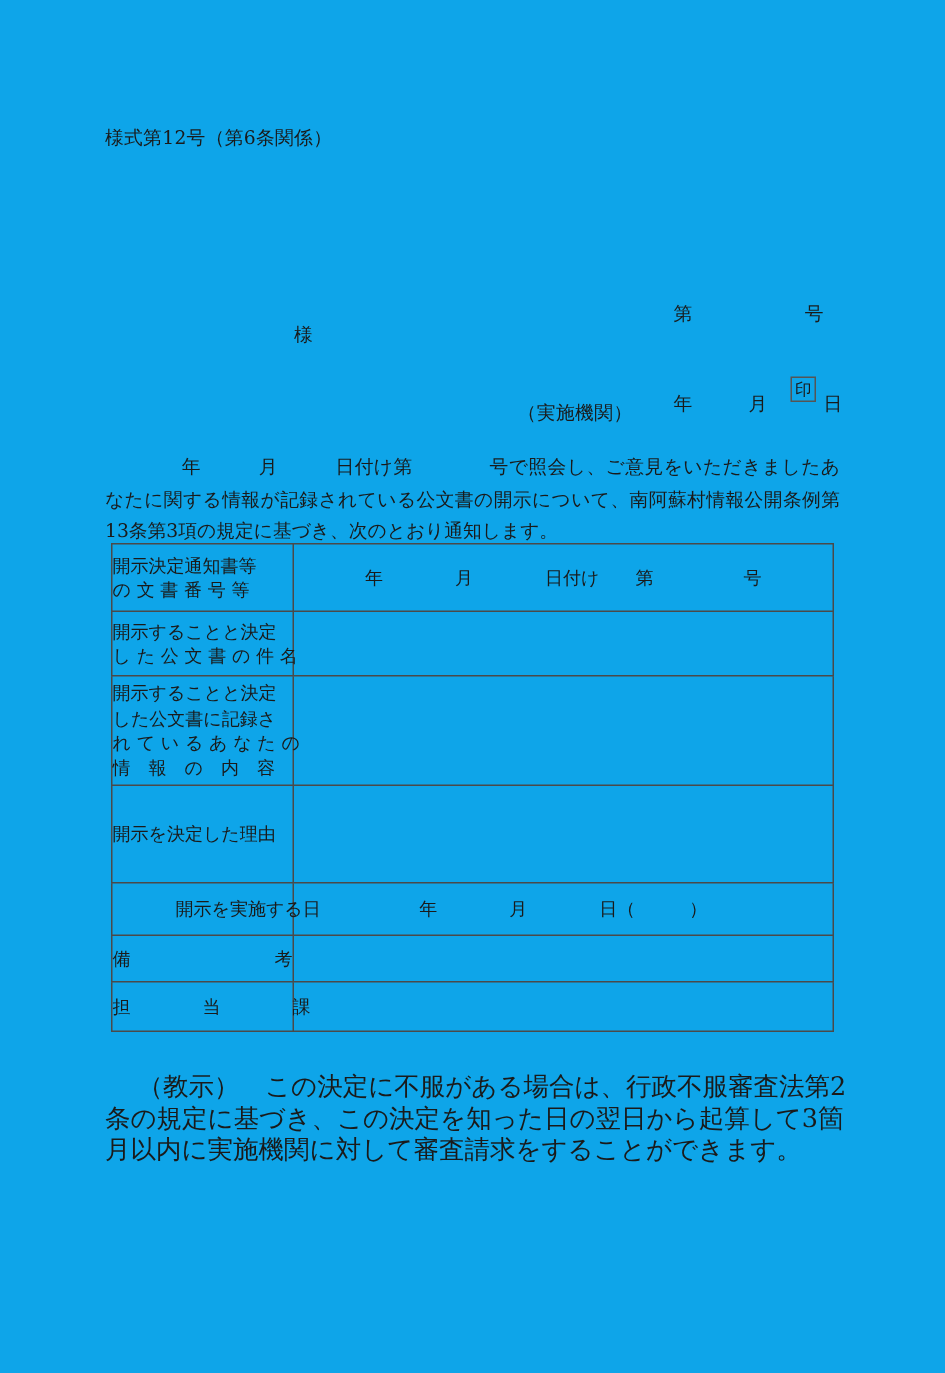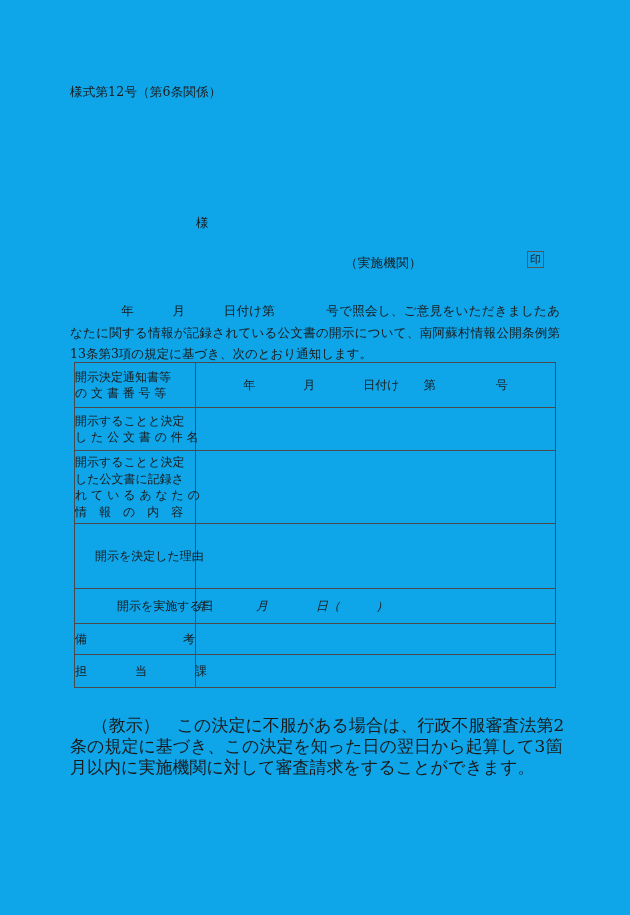--- a/index.html
+++ b/index.html
@@ -53,21 +53,21 @@
   }
   .addressee {
     position: absolute;
     left: 196px;
     top: 215px;
     font-size: 12.5px;
   }
   .agency {
     position: absolute;
     left: 345px;
-    top: 255px;
+    top: 267px;
     font-size: 12.5px;
     letter-spacing: 0.3px;
   }
   .seal-box {
     position: absolute;
     left: 527px;
     top: 251px;
     width: 17px;
     height: 17px;
     border: 1px solid #555;
@@ -127,20 +127,24 @@
   }
 </style>
 </head>
 <body>
 
 <div class="page">
 
   <div class="form-no">様式第12号（第6条関係）</div>
 
 
+  <div class="meta-block">
+    <span class="meta-line">第　　　　　　号</span>
+    <span class="meta-line">年　　　月　　　日</span>
+  </div>
 
   <div class="addressee">様</div>
 
   <div class="agency">（実施機関）</div>
 
   <div class="seal-box">印</div>
 
   <div class="body-text">　　　　年　　　月　　　日付け第　　　　号で照会し、ご意見をいただきましたあなたに関する情報が記録されている公文書の開示について、南阿蘇村情報公開条例第13条第3項の規定に基づき、次のとおり通知します。</div>
 
   <table class="form-table">
@@ -171,33 +175,33 @@
           <span class="lbl-line">した公文書に記録さ</span>
           <span class="lbl-line">れ て い る あ な た の</span>
           <span class="lbl-line">情　報　の　内　容</span>
         </td>
         <td class="value-cell">
           <span class="val-inline"></span>
         </td>
       </tr>
 
       <tr>
-        <td class="label-cell" style="height:64px;padding-left:20px;">
+        <td class="label-cell" style="height:64px;">
           <span class="lbl-line">開示を決定した理由</span>
         </td>
         <td class="value-cell">
           <span class="val-inline"></span>
         </td>
       </tr>
 
       <tr>
         <td class="label-cell" style="height:34px;padding-left:42px;">
           <span class="lbl-line">開示を実施する日</span>
         </td>
-        <td class="value-cell" style="font-style:italic;">
+        <td class="value-cell" style="text-align:center;">
           <span class="val-inline">年　　　　月　　　　日（　　　）</span>
         </td>
       </tr>
 
       <tr>
         <td class="label-cell" style="height:30px;">
           <span class="lbl-line">備　　　　　　　　考</span>
         </td>
         <td class="value-cell">
           <span class="val-inline"></span>

